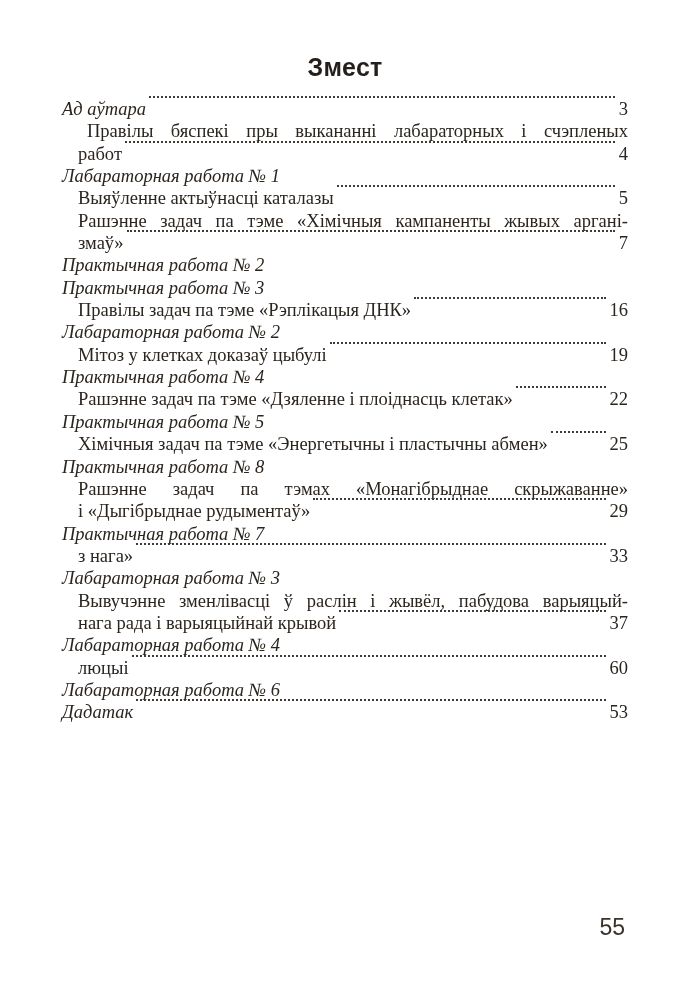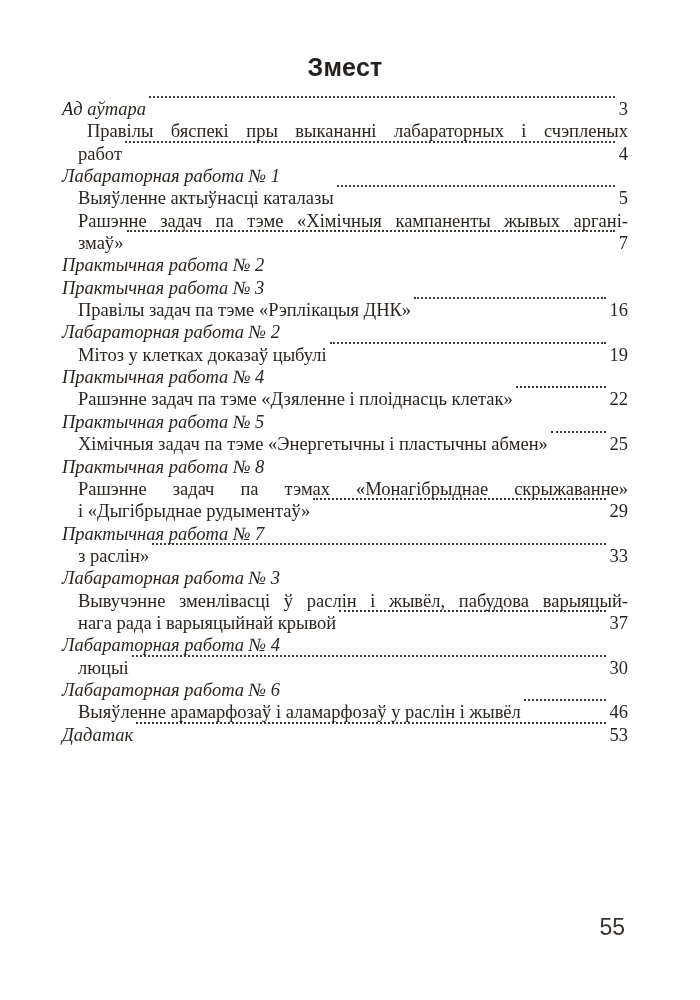--- a/index.html
+++ b/index.html
@@ -170,21 +170,21 @@
       <span class="lead"></span>
       <span class="pg">29</span>
     </div>
 
     <div class="line it">
       <span class="t">Практычная работа № 7</span>
     </div>
 
 
     <div class="line sub">
-      <span class="t">з раслін»</span>
+      <span class="t">з нага»</span>
       <span class="lead"></span>
       <span class="pg">33</span>
     </div>
 
     <div class="line it">
       <span class="t">Лабараторная работа № 3</span>
     </div>
 
     <div class="line sub fill">
       <span class="t">Вывучэнне зменлівасці ў раслін і жывёл, пабудова варыяцый-</span>
@@ -197,32 +197,27 @@
     </div>
 
     <div class="line it">
       <span class="t">Лабараторная работа № 4</span>
     </div>
 
 
     <div class="line sub">
       <span class="t">люцыі</span>
       <span class="lead"></span>
-      <span class="pg">30</span>
+      <span class="pg">60</span>
     </div>
 
     <div class="line it">
       <span class="t">Лабараторная работа № 6</span>
     </div>
 
-    <div class="line sub">
-      <span class="t">Выяўленне арамарфозаў і аламарфозаў у раслін і жывёл</span>
-      <span class="lead"></span>
-      <span class="pg">46</span>
-    </div>
 
     <div class="line it">
       <span class="t">Дадатак</span>
       <span class="lead"></span>
       <span class="pg">53</span>
     </div>
 
   </div>
 
   <div class="folio">55</div>

